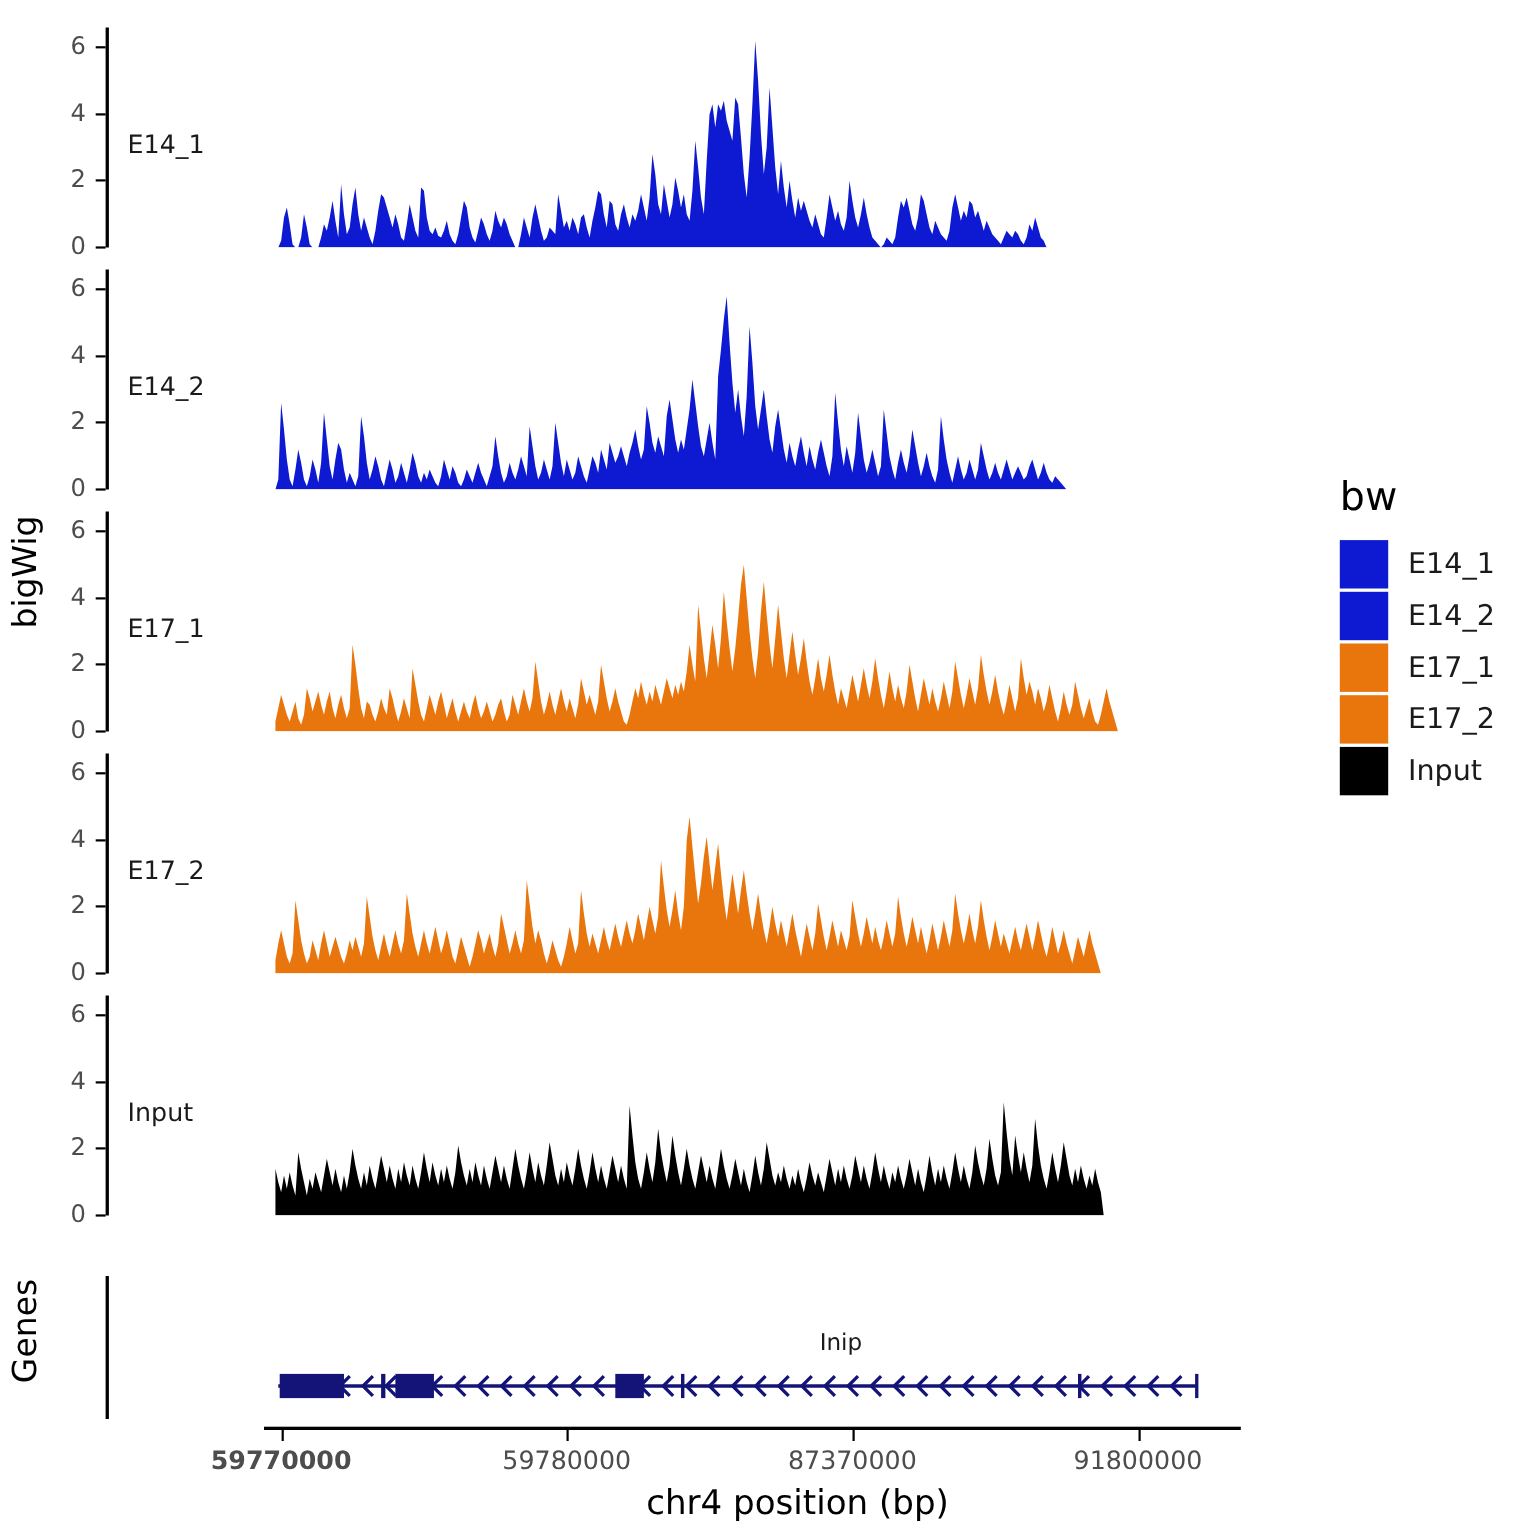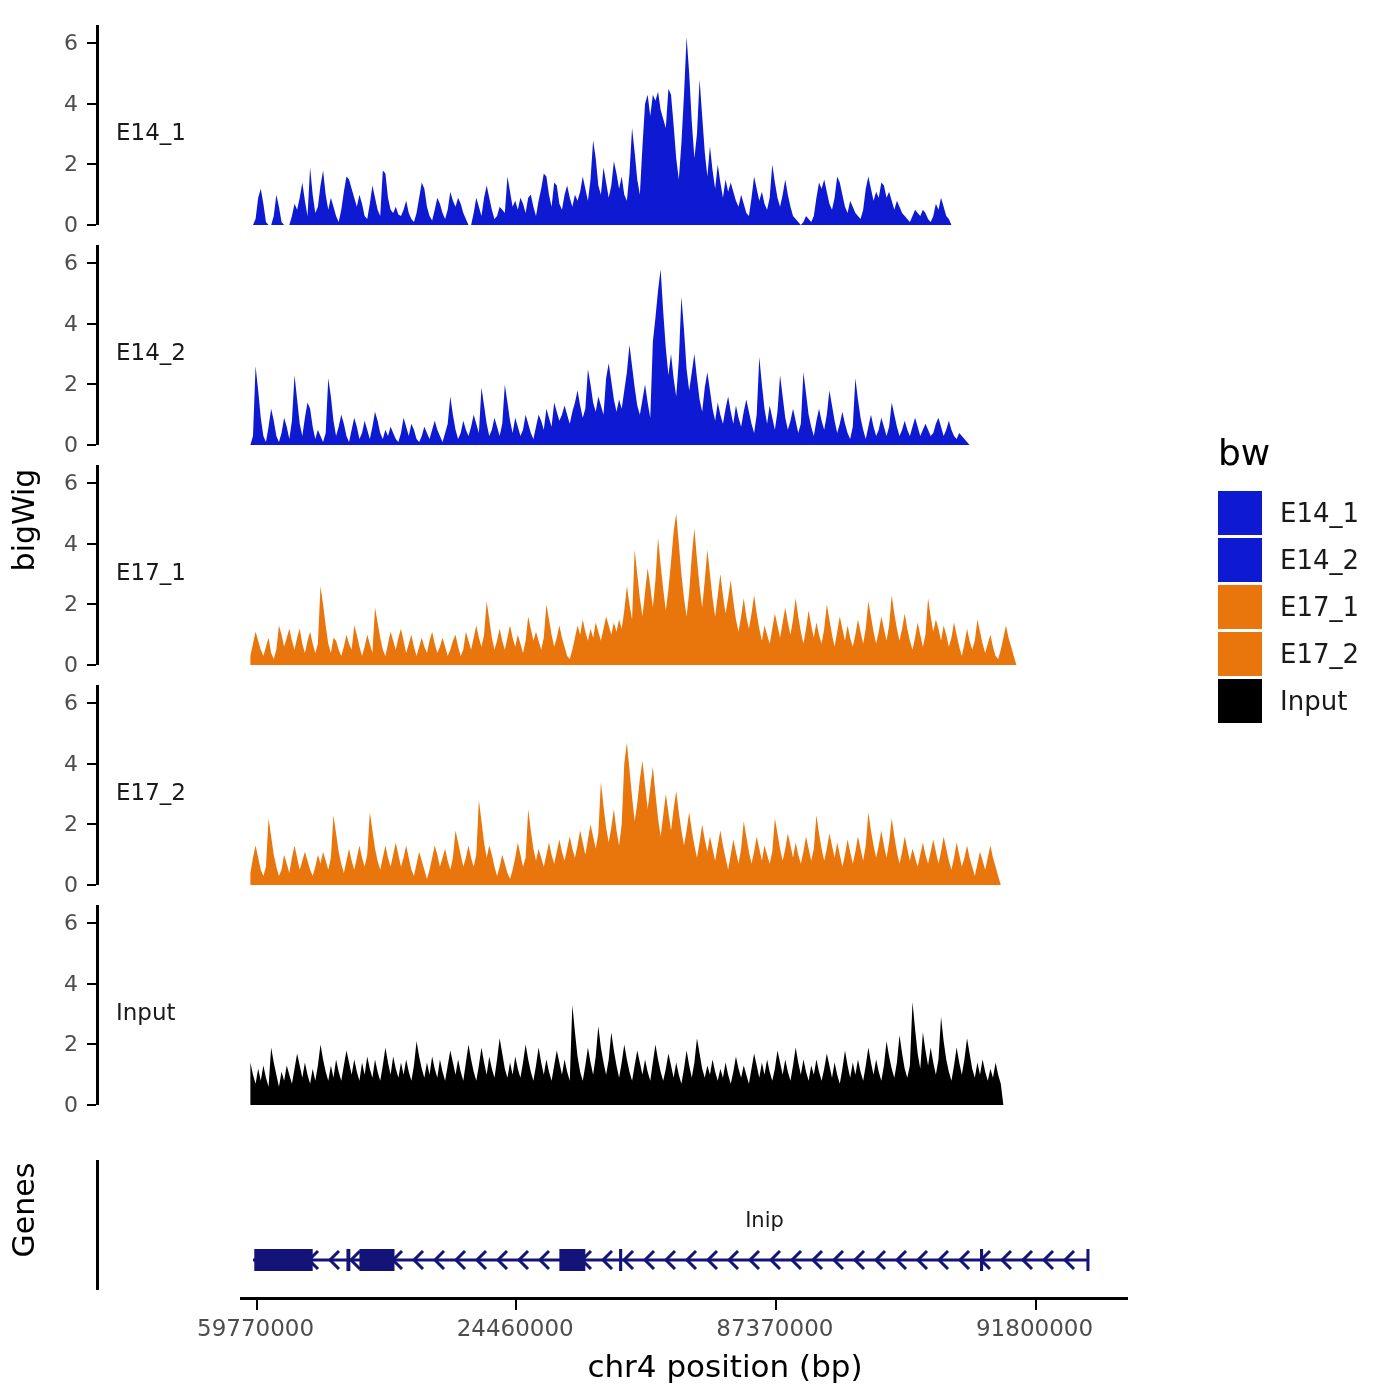--- a/index.html
+++ b/index.html
@@ -188,23 +188,23 @@
           <rect x="619.0877192982456" y="89" width="3.115789473684231" height="22" fill="#141478"></rect>
           <rect x="980" y="89" width="3.115789473684231" height="22" fill="#141478"></rect>
           <rect x="1086.4561403508771" y="89" width="3" height="22" fill="#141478"></rect>
         </svg>
       </div>
     </div>
 
   <div id="xaxis" style="position: absolute; left: 0px; top: 0px; width: 1400px; height: 1400px; pointer-events: none;">
       <div class="xaxis-line" style="left: 240px; top: 1297px; width: 888px;"></div>
       <div class="xtick" style="left: 255.579px; top: 1300px;"></div>
-      <div class="xticklab" style="left: 255.579px; top: 1315px;">59770000</div>
+      <div class="xticklab" style="left: 255.579px; top: 1315px; font-weight: bold;">59770000</div>
       <div class="xtick" style="left: 515.228px; top: 1300px;"></div>
-      <div class="xticklab" style="left: 515.228px; top: 1315px;">24460000</div>
+      <div class="xticklab" style="left: 515.228px; top: 1315px;">59780000</div>
       <div class="xtick" style="left: 774.877px; top: 1300px;"></div>
       <div class="xticklab" style="left: 774.877px; top: 1315px;">87370000</div>
       <div class="xtick" style="left: 1034.53px; top: 1300px;"></div>
       <div class="xticklab" style="left: 1034.53px; top: 1315px;">91800000</div>
     </div>
   <div class="xaxis-title" id="xaxis-title" style="left: 0px; top: 1348px; width: 1368px;">chr4 position (bp)</div>
 
   <div class="legend" id="legend" style="left: 1218px; top: 432px;">
     <div class="legend-title">bw</div>
     <div id="legend-items">

